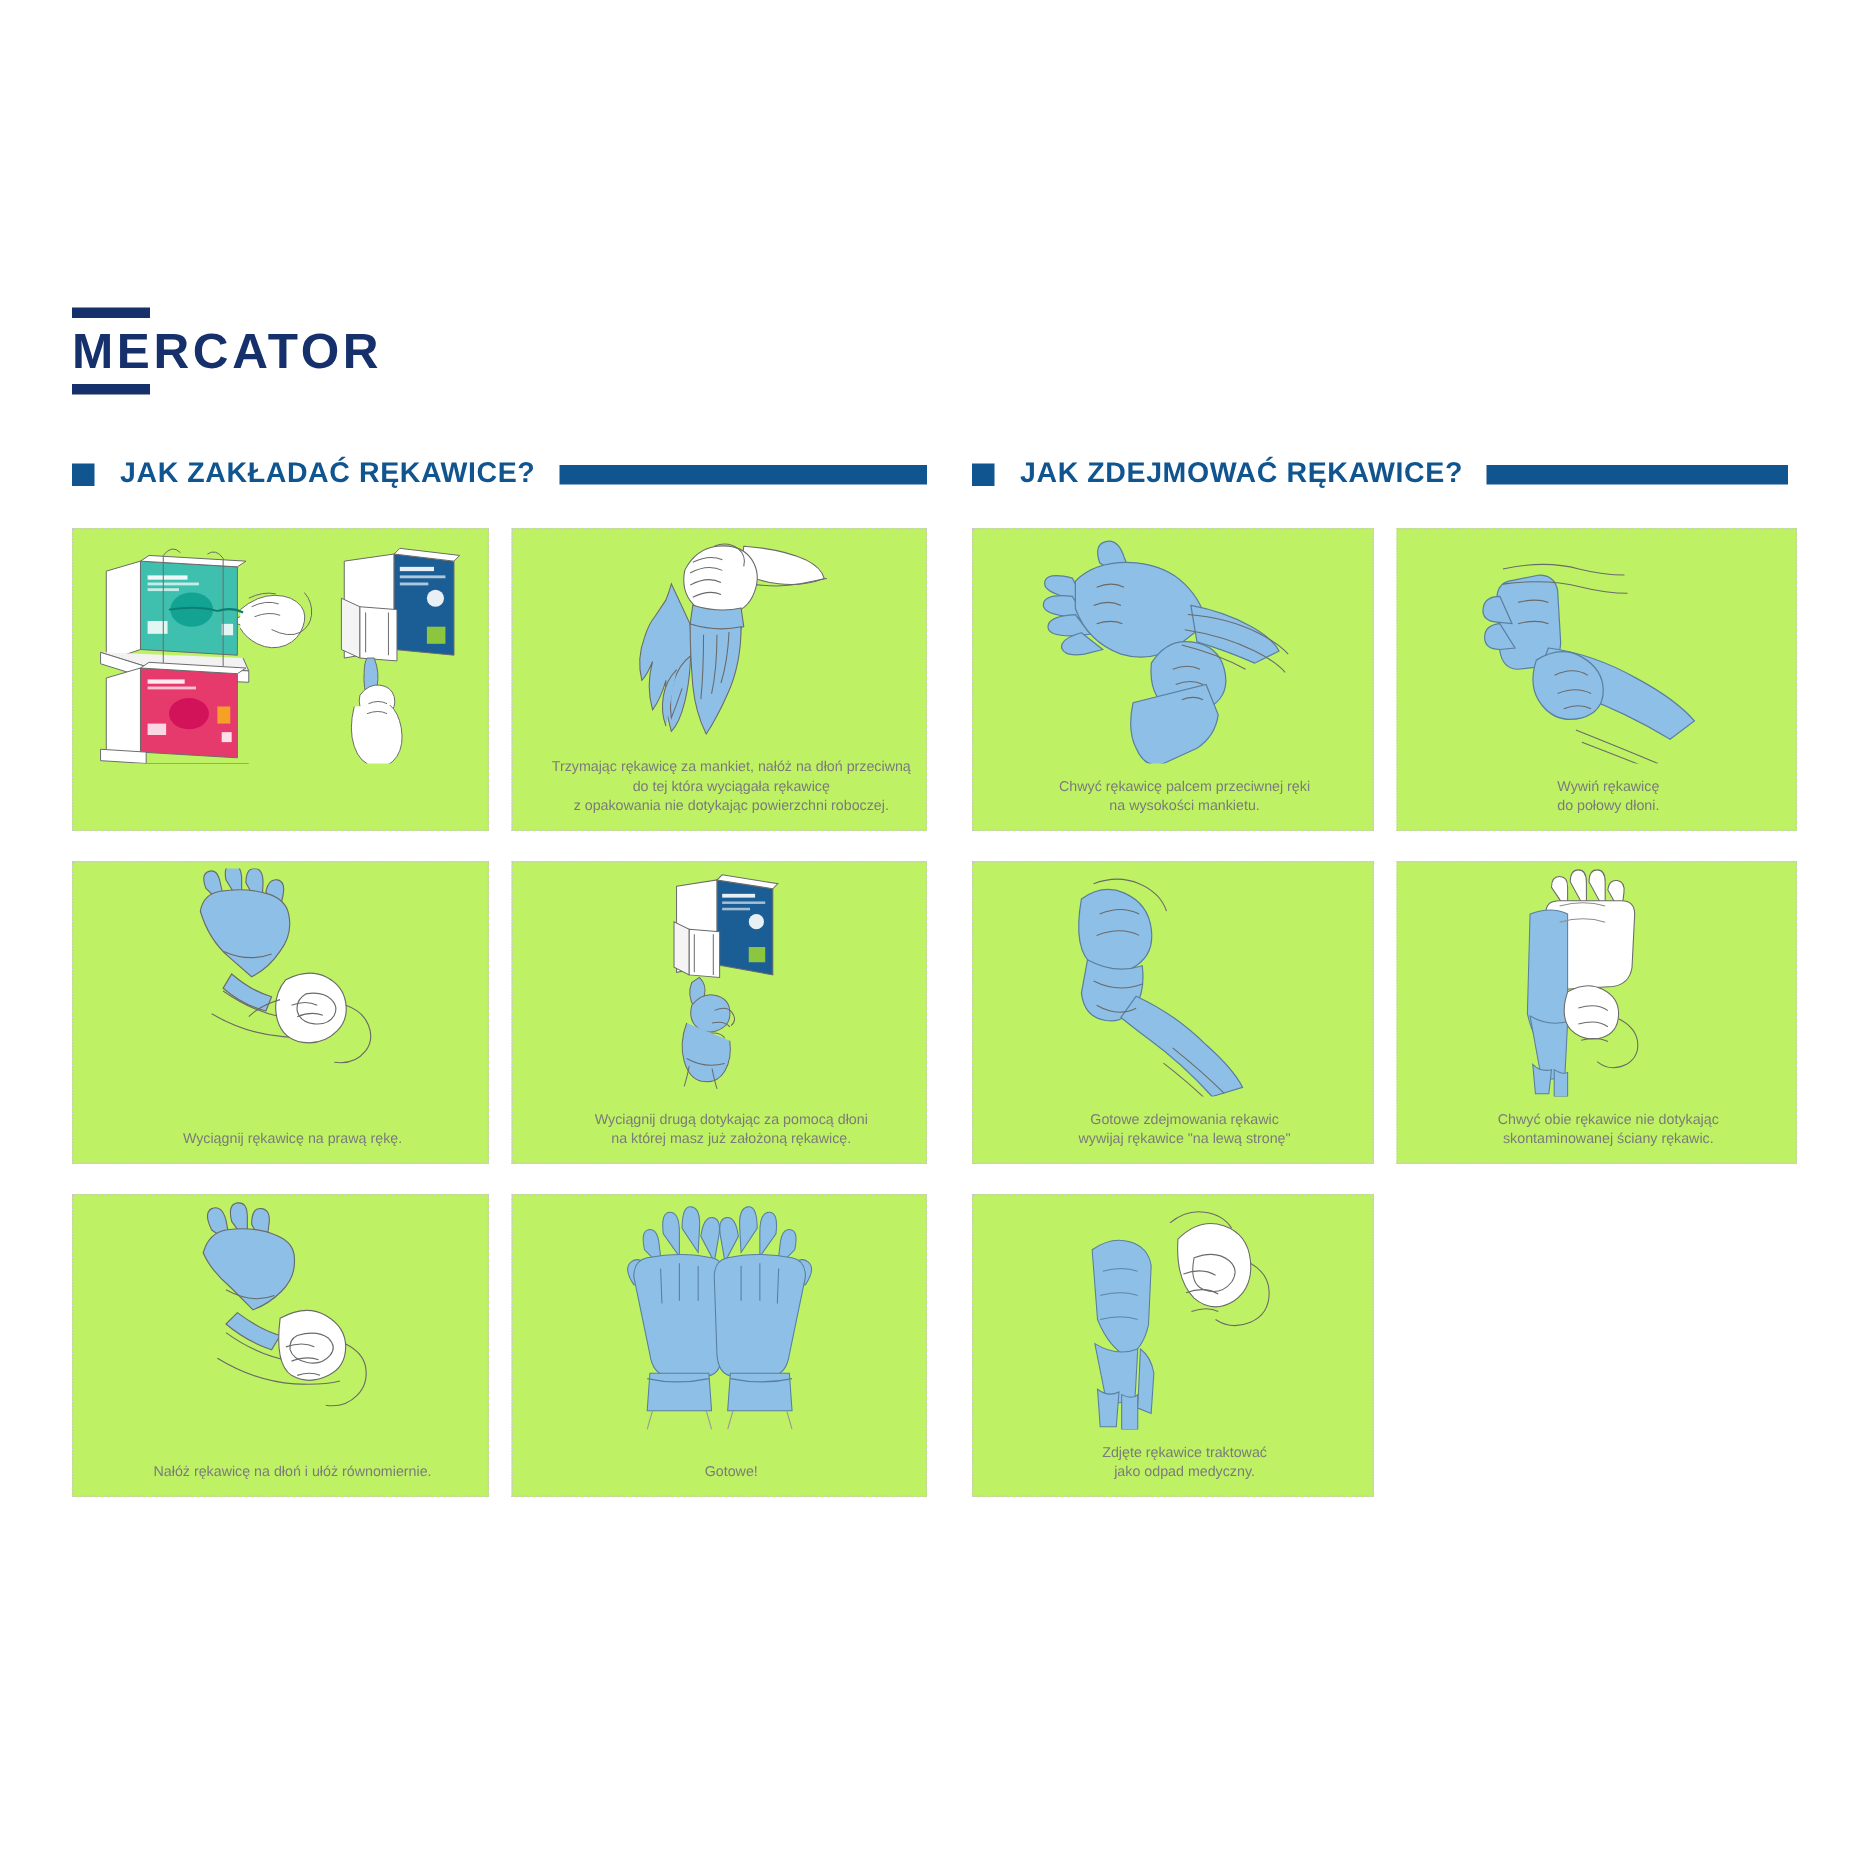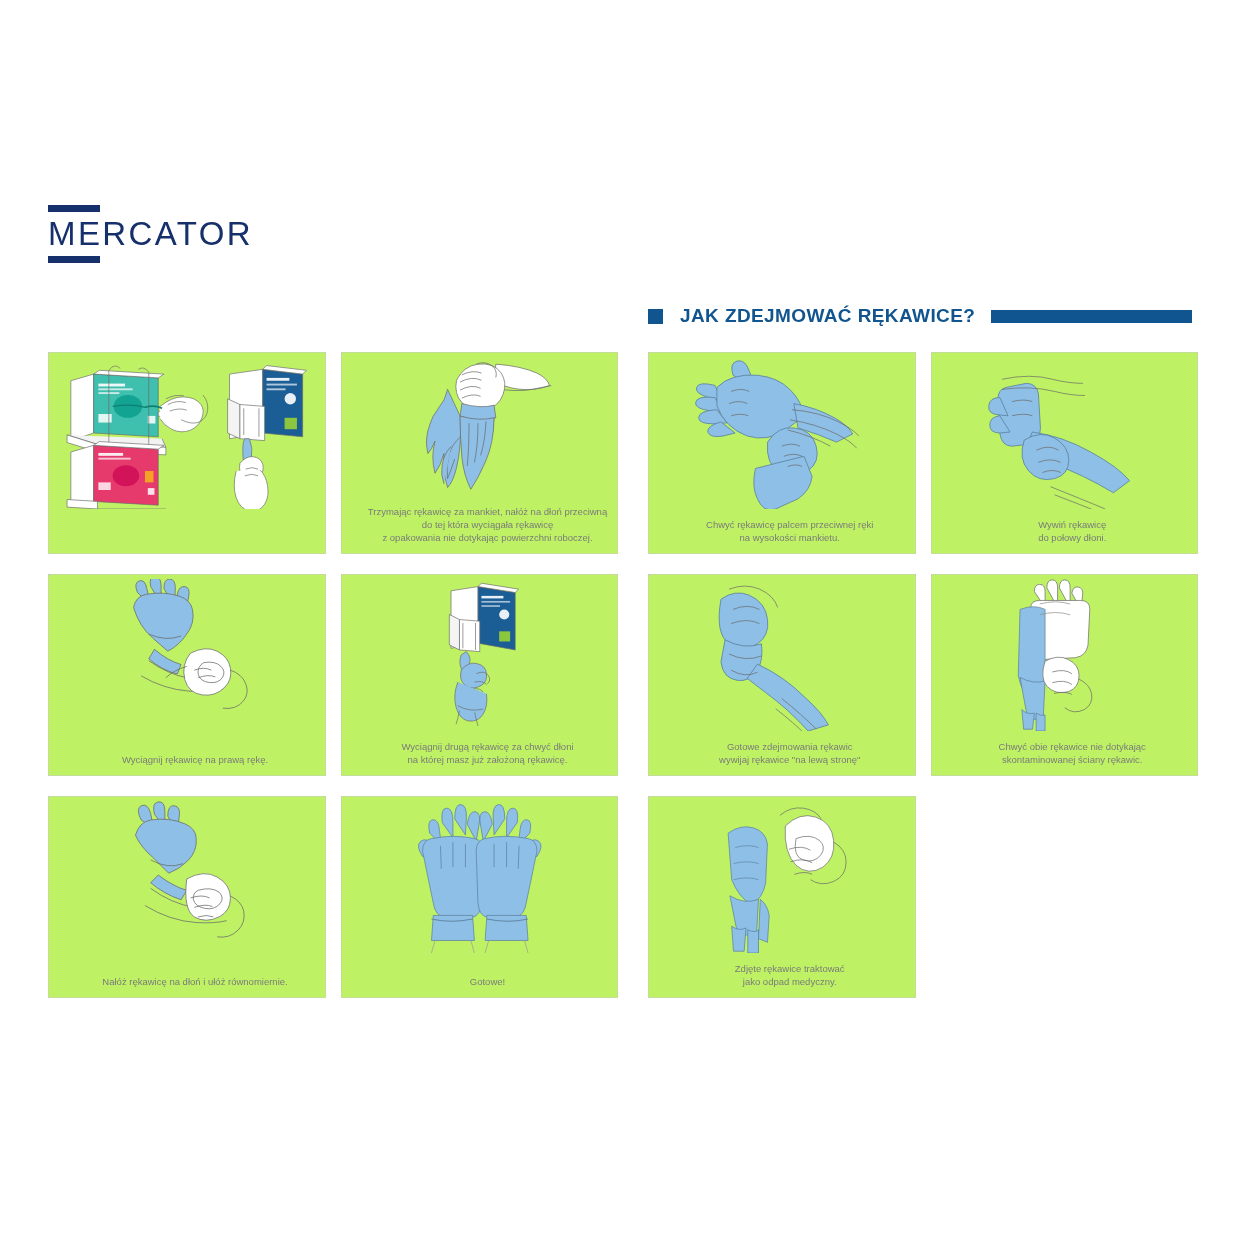--- a/index.html
+++ b/index.html
@@ -10,21 +10,21 @@
     overflow:hidden;
   }
   .page{position:relative;width:1250px;height:1250px;}
 
   
   .logo{position:absolute;left:48px;top:205px;}
   .logo-bar{width:52px;height:7px;background:#16306b;}
   .logo-bar.top{margin-bottom:5px;}
   .logo-bar.bottom{margin-top:5px;}
   .logo-word{
-    font-size:33px;font-weight:normal;letter-spacing:2.4px;
+    font-size:33px;font-weight:bold;letter-spacing:2.4px;
     color:#16306b;line-height:34px;
     font-family:"Liberation Sans", sans-serif;
   }
 
   
   .sec-head{position:absolute;display:flex;align-items:center;height:22px;}
   .sec-bullet{width:15px;height:15px;background:#10558f;flex:0 0 auto;}
   .sec-title{
     font-size:19px;font-weight:bold;color:#10558f;
     letter-spacing:.4px;white-space:nowrap;margin-left:17px;
@@ -68,20 +68,25 @@
 <body>
 
 <div class="page">
 
   <div class="logo">
     <div class="logo-bar top"></div>
     <div class="logo-word">MERCATOR</div>
     <div class="logo-bar bottom"></div>
   </div>
 
+  <div class="sec-head" id="head-left">
+    <span class="sec-bullet"></span>
+    <span class="sec-title">JAK ZAKŁADAĆ RĘKAWICE?</span>
+    <span class="sec-rule"></span>
+  </div>
 
   <div class="sec-head" id="head-right">
     <span class="sec-bullet"></span>
     <span class="sec-title">JAK ZDEJMOWAĆ RĘKAWICE?</span>
     <span class="sec-rule"></span>
   </div>
 
   <div class="grid" id="grid-left">
 
     <div class="panel">
@@ -229,21 +234,21 @@
             <path d="M84 86 q6 6 4 14 q-2 8 -8 10 q-6 -10 -2 -20 Z" fill="#8ebfe6"></path>
 
             <path d="M78 108 q8 -10 18 -8 q11 2 12 12 q1 10 -6 14 q-10 6 -19 0 q-8 -6 -5 -18 Z" fill="#8ebfe6"></path>
             <path d="M96 112 q10 -4 14 2 q4 6 -1 10 M94 122 q10 -2 14 3 M92 130 q9 -1 12 4"></path>
             <path d="M74 122 q-6 16 -2 30 q4 14 14 16 q12 2 18 -8 q6 -10 4 -24" fill="#8ebfe6"></path>
             <path d="M74 150 q14 8 30 4"></path>
             <path d="M76 156 q-2 10 -4 16 M94 158 q2 10 4 16"></path>
           </g>
         </svg>
       </div>
-      <div class="cap">Wyciągnij drugą rękawicę za chwyć dłoni
+      <div class="cap">Wyciągnij drugą dotykając za pomocą dłoni
 na której masz już założoną rękawicę.</div>
     </div>
 
     <div class="panel">
       <div class="art">
         <svg viewBox="0 0 200 160" preserveAspectRatio="xMidYMid meet">
           <g stroke="#6a6a6a" stroke-width="0.8" fill="none">
 
             <path d="M52 20 q-6 -12 0 -15 q7 -3 10 8 l3 16 Z" fill="#8ebfe6"></path>
             <path d="M66 14 q-3 -12 4 -13 q7 -1 7 10 l0 18 Z" fill="#8ebfe6"></path>

